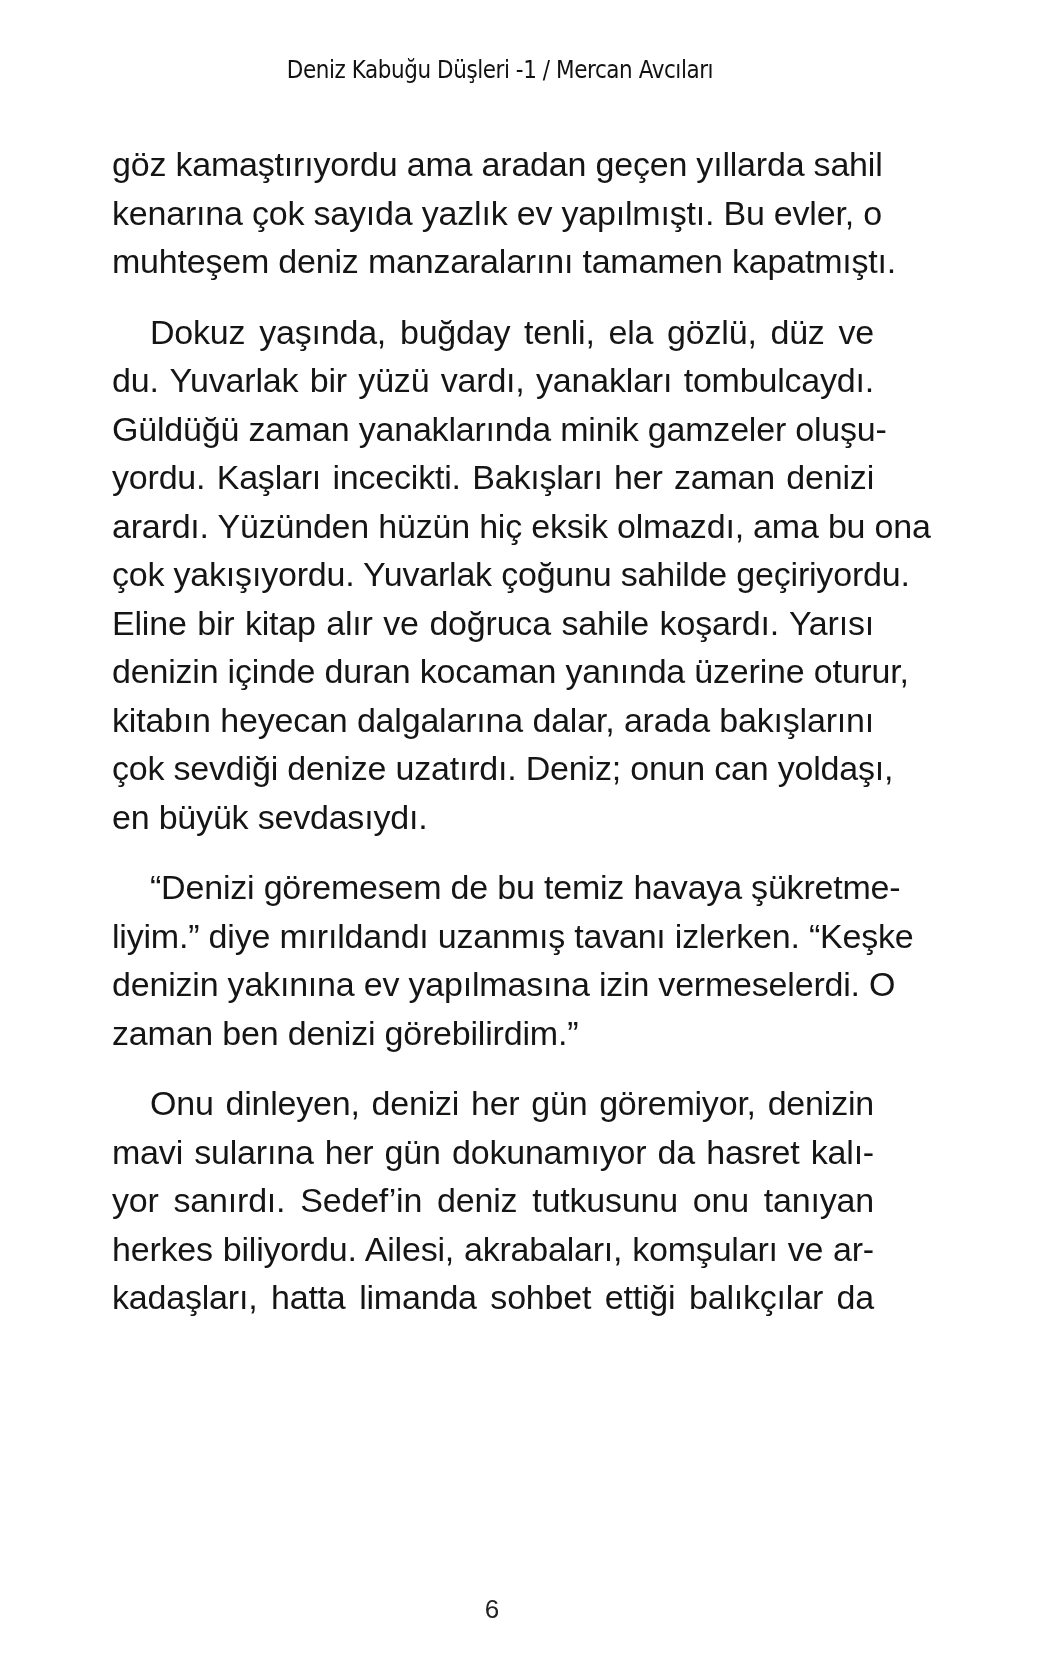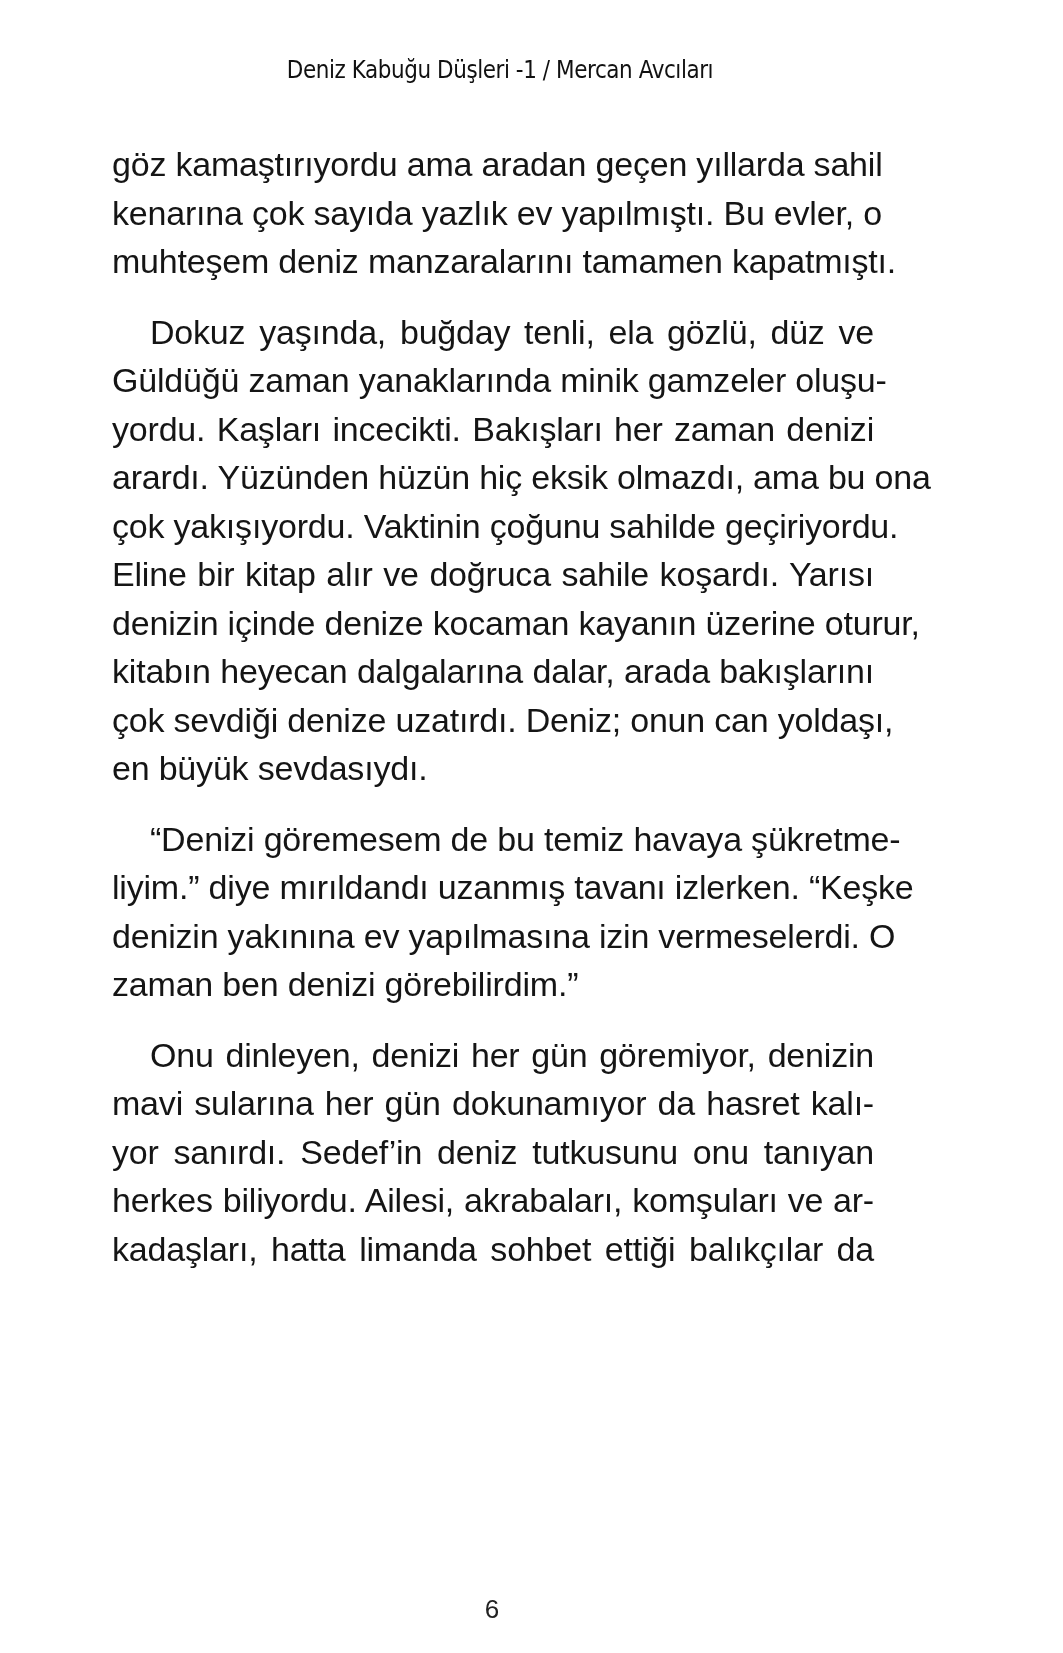--- a/index.html
+++ b/index.html
@@ -81,26 +81,27 @@
   <div class="body-text">
 
     <p class="para">
       <span class="line">göz kamaştırıyordu ama aradan geçen yıllarda sahil</span>
       <span class="line">kenarına çok sayıda yazlık ev yapılmıştı. Bu evler, o</span>
       <span class="line last">muhteşem deniz manzaralarını tamamen kapatmıştı.</span>
     </p>
 
     <p class="para">
       <span class="line indent">Dokuz yaşında, buğday tenli, ela gözlü, düz ve</span>
+      <span class="line">du. Yuvarlak bir yüzü vardı, yanakları tombulcaydı.</span>
       <span class="line">Güldüğü zaman yanaklarında minik gamzeler oluşu-</span>
       <span class="line">yordu. Kaşları incecikti. Bakışları her zaman denizi</span>
       <span class="line">arardı. Yüzünden hüzün hiç eksik olmazdı, ama bu ona</span>
-      <span class="line">çok yakışıyordu. Vaktinin çoğunu sahilde geçiriyordu.</span>
+      <span class="line">çok yakışıyordu. Yuvarlak çoğunu sahilde geçiriyordu.</span>
       <span class="line">Eline bir kitap alır ve doğruca sahile koşardı. Yarısı</span>
-      <span class="line">denizin içinde denize kocaman kayanın üzerine oturur,</span>
+      <span class="line">denizin içinde duran kocaman yanında üzerine oturur,</span>
       <span class="line">kitabın heyecan dalgalarına dalar, arada bakışlarını</span>
       <span class="line">çok sevdiği denize uzatırdı. Deniz; onun can yoldaşı,</span>
       <span class="line last">en büyük sevdasıydı.</span>
     </p>
 
     <p class="para">
       <span class="line indent">“Denizi göremesem de bu temiz havaya şükretme-</span>
       <span class="line">liyim.” diye mırıldandı uzanmış tavanı izlerken. “Keşke</span>
       <span class="line">denizin yakınına ev yapılmasına izin vermeselerdi. O</span>
       <span class="line last">zaman ben denizi görebilirdim.”</span>

